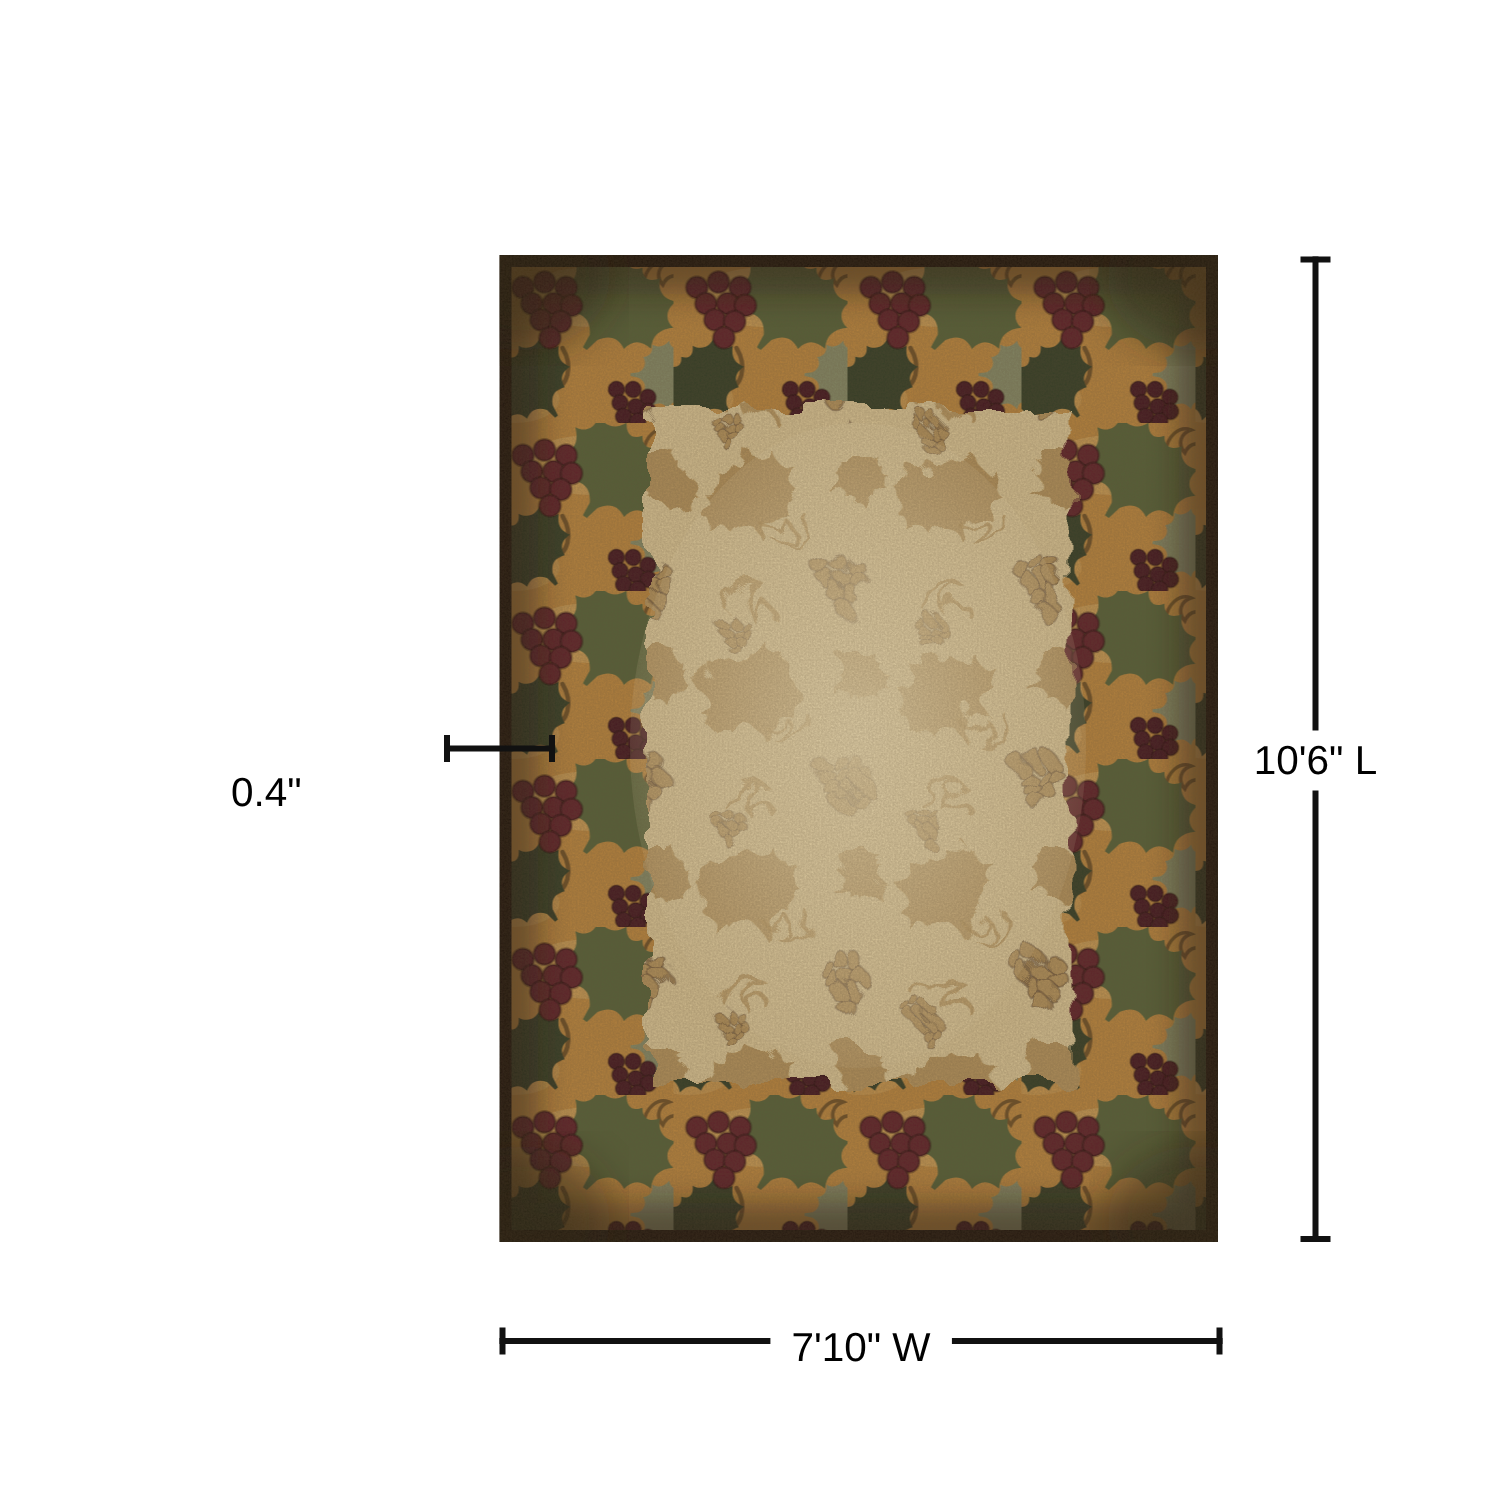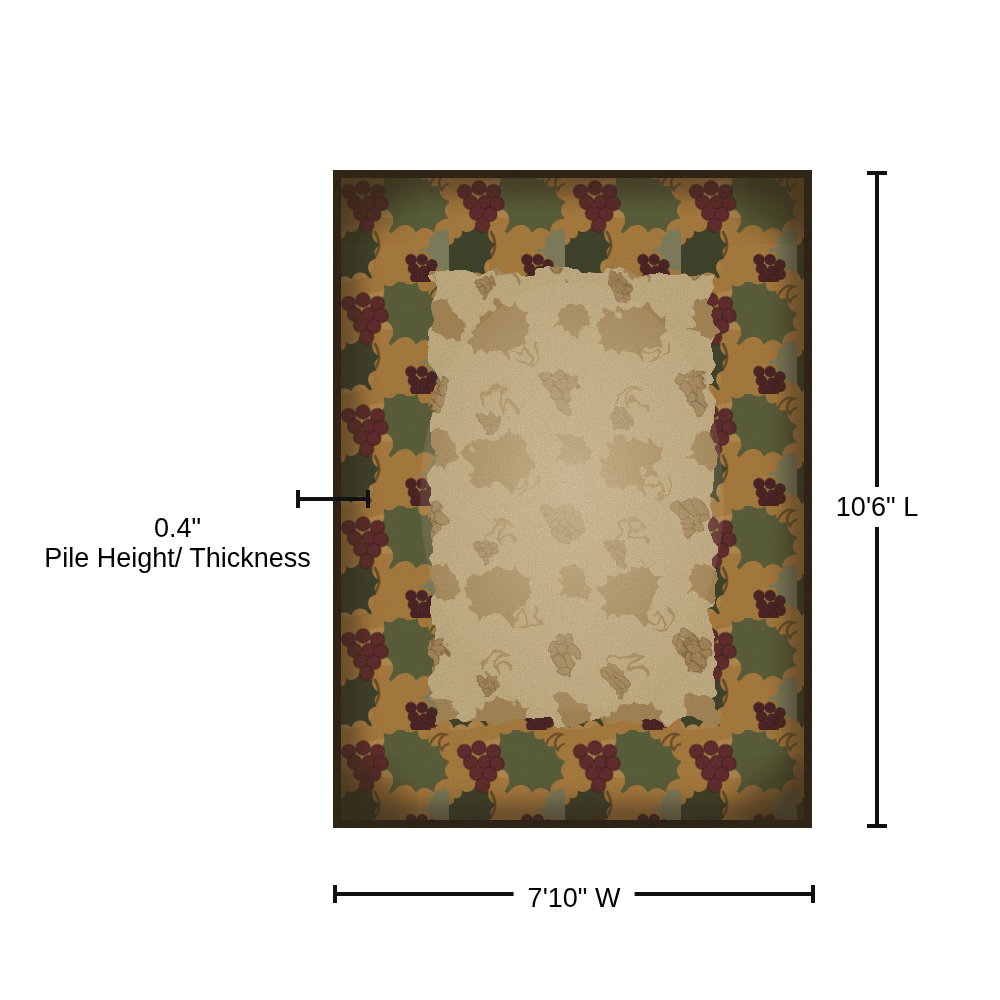--- a/index.html
+++ b/index.html
@@ -147,21 +147,20 @@
     </svg>
   </div>
 
   <div class="dim dim-pile">
     <div class="bar"></div>
     <div class="cap cap-left"></div>
     <div class="cap cap-right"></div>
   </div>
   <div class="pile-text">
     <div>0.4"</div>
-    <div>Pile Height/ Thickness</div>
   </div>
 
   <div class="dim dim-length">
     <div class="bar"></div>
     <div class="cap cap-top"></div>
     <div class="cap cap-bottom"></div>
   </div>
   <div class="dim-label label-length">10'6" L</div>
 
   <div class="dim dim-width">

